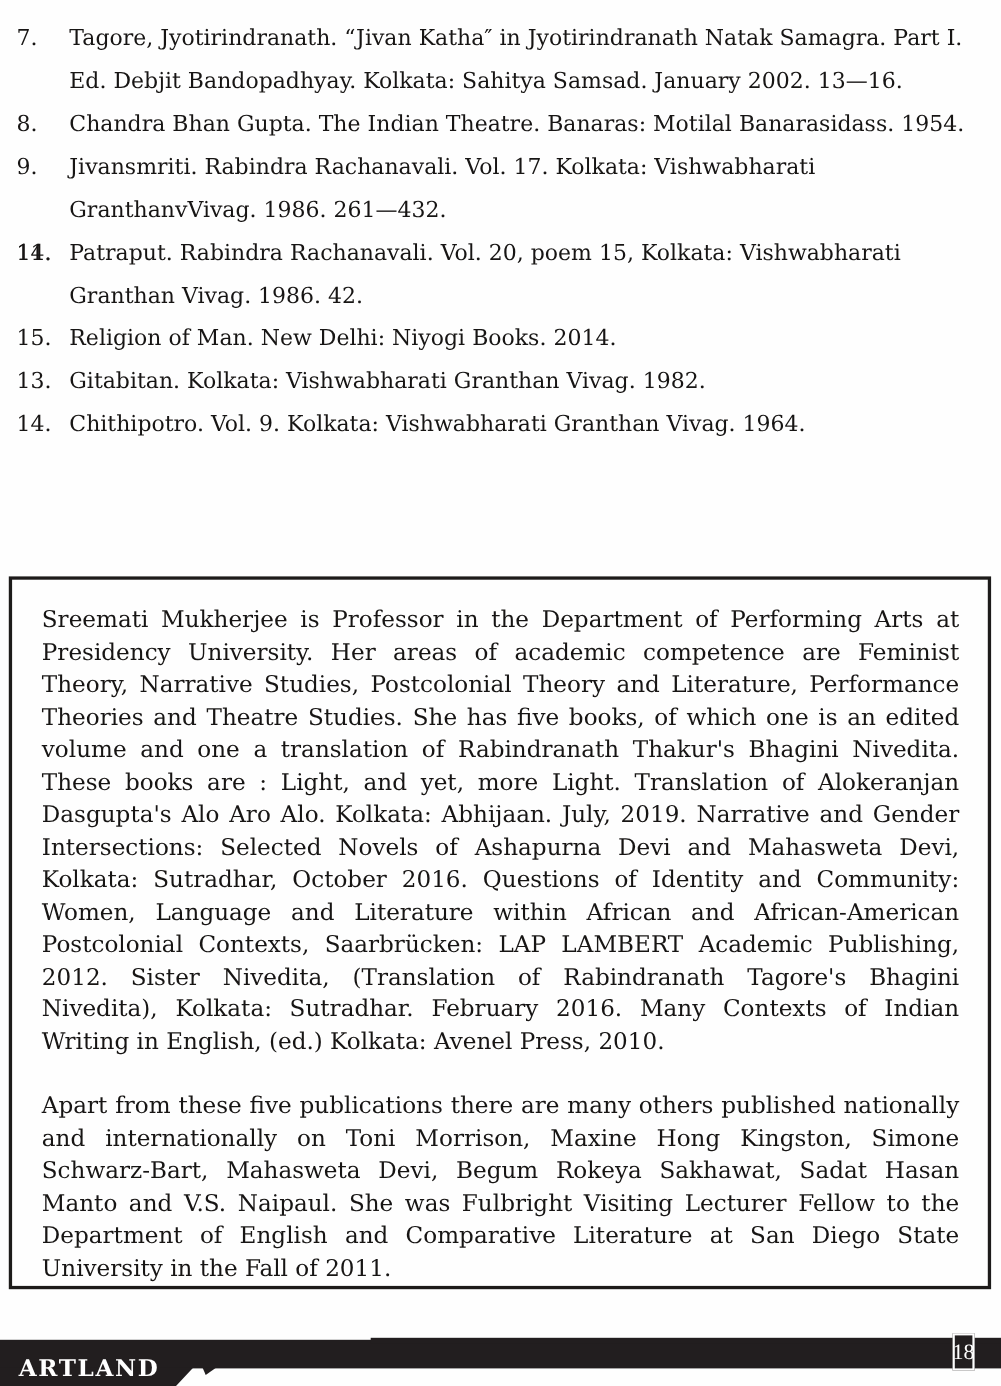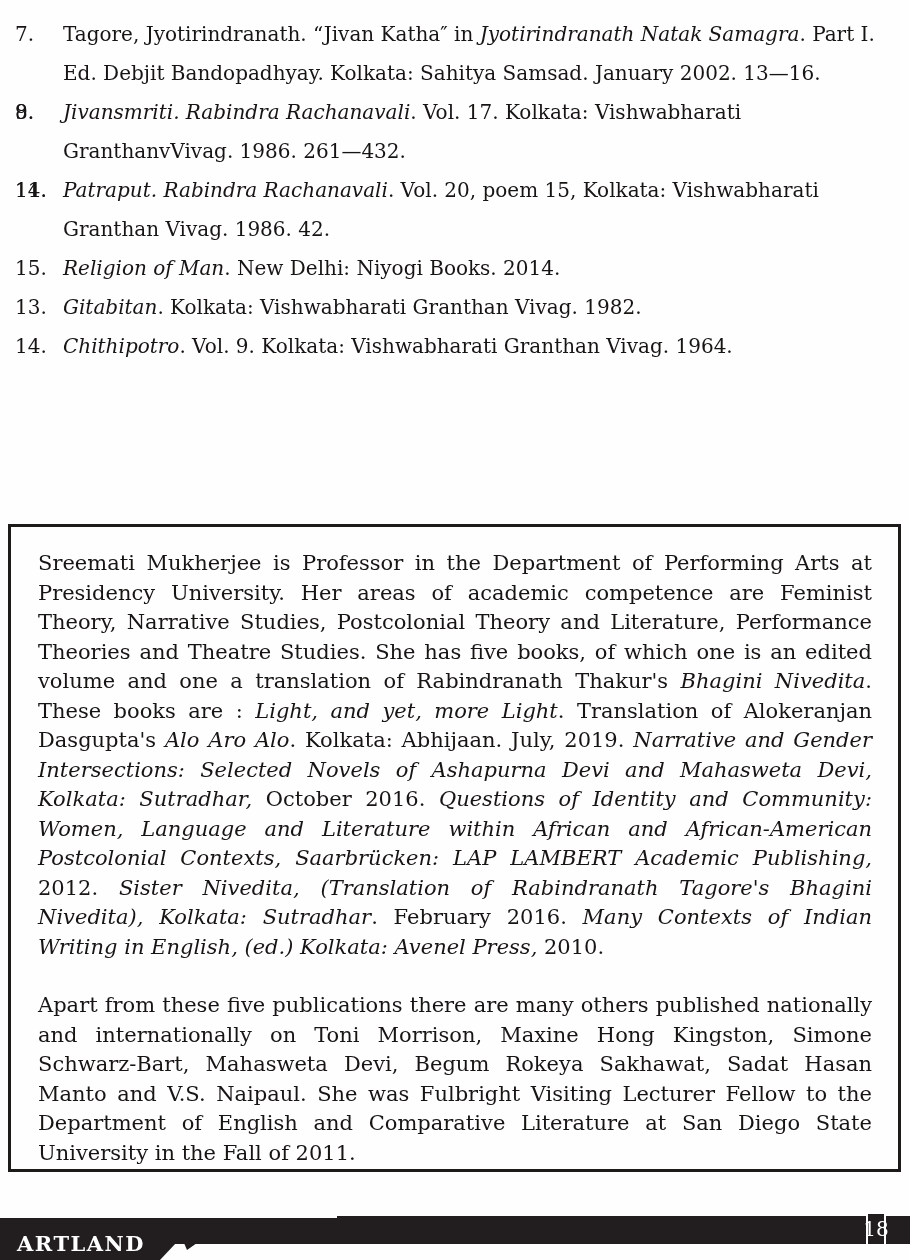--- a/index.html
+++ b/index.html
@@ -25,21 +25,21 @@
     position: relative;
     padding-left: 48px;
     font-size: 20px;
     line-height: 39px;
   }
   .ref-num {
     position: absolute;
     left: 0;
     top: 0;
   }
-  .it { font-style: italic; }
+  .it { }
 
   
   .bio-box {
     position: absolute;
     left: 8px;
     top: 524px;
     width: 893px;
     height: 648px;
     box-sizing: border-box;
     border: 3px solid #1d1b1a;
@@ -80,30 +80,31 @@
     height: 34px;
     box-sizing: border-box;
     background: #221e1f;
     border: 2px solid #ffffff;
     display: flex;
     align-items: center;
     justify-content: center;
     color: #ffffff;
     font-size: 20px;
     line-height: 20px;
+    font-family: Liberation Serif, serif;
   }
 </style>
 </head>
 <body>
 
 <div class="page">
 
   <div class="refs">
       <div class="ref-item"><span class="ref-num">7.</span><span class="ref-text"><span>Tagore, Jyotirindranath. “Jivan Katha″ in </span><span class="it">Jyotirindranath Natak Samagra</span><span>. Part I. Ed. Debjit Bandopadhyay. Kolkata: Sahitya Samsad. January 2002. 13—16.</span></span></div>
-      <div class="ref-item"><span class="ref-num">8.</span></div>
+      <div class="ref-item"><span class="ref-num">8.</span><span class="ref-text"><span>Chandra Bhan Gupta. </span><span class="it">The Indian Theatre</span><span>. Banaras: Motilal Banarasidass. 1954.</span></span></div>
       <div class="ref-item"><span class="ref-num">9.</span><span class="ref-text"><span class="it">Jivansmriti. Rabindra Rachanavali</span><span>. Vol. 17. Kolkata: Vishwabharati GranthanvVivag. 1986. 261—432.</span></span></div>
       <div class="ref-item"><span class="ref-num">14.</span></div>
       <div class="ref-item"><span class="ref-num">11.</span><span class="ref-text"><span class="it">Patraput. Rabindra Rachanavali</span><span>. Vol. 20, poem 15, Kolkata: Vishwabharati Granthan Vivag. 1986. 42.</span></span></div>
       <div class="ref-item"><span class="ref-num">15.</span><span class="ref-text"><span class="it">Religion of Man</span><span>. New Delhi: Niyogi Books. 2014.</span></span></div>
       <div class="ref-item"><span class="ref-num">13.</span><span class="ref-text"><span class="it">Gitabitan</span><span>. Kolkata: Vishwabharati Granthan Vivag. 1982.</span></span></div>
       <div class="ref-item"><span class="ref-num">14.</span><span class="ref-text"><span class="it">Chithipotro</span><span>. Vol. 9. Kolkata: Vishwabharati Granthan Vivag. 1964.</span></span></div>
     </div>
 
   <div class="bio-box">
       <p class="bio-par"><span>Sreemati Mukherjee is Professor in the Department of Performing Arts at Presidency University. Her areas of academic competence are Feminist Theory, Narrative Studies, Postcolonial Theory and Literature, Performance Theories and Theatre Studies. She has five books, of which one is an edited volume and one a translation of Rabindranath Thakur's </span><span class="it">Bhagini Nivedita</span><span>. These books are : </span><span class="it">Light, and yet, more Light</span><span>. Translation of Alokeranjan Dasgupta's </span><span class="it">Alo Aro Alo</span><span>. Kolkata: Abhijaan. July, 2019. </span><span class="it">Narrative and Gender Intersections: Selected Novels of Ashapurna Devi and Mahasweta Devi, Kolkata: Sutradhar,</span><span> October 2016. </span><span class="it">Questions of Identity and Community: Women, Language and Literature within African and African-American Postcolonial Contexts, Saarbrücken: LAP LAMBERT Academic Publishing,</span><span> 2012. </span><span class="it">Sister Nivedita, (Translation of Rabindranath Tagore's Bhagini Nivedita), Kolkata: Sutradhar</span><span>. February 2016. </span><span class="it">Many Contexts of Indian Writing in English, (ed.) Kolkata: Avenel Press,</span><span> 2010.</span></p>

